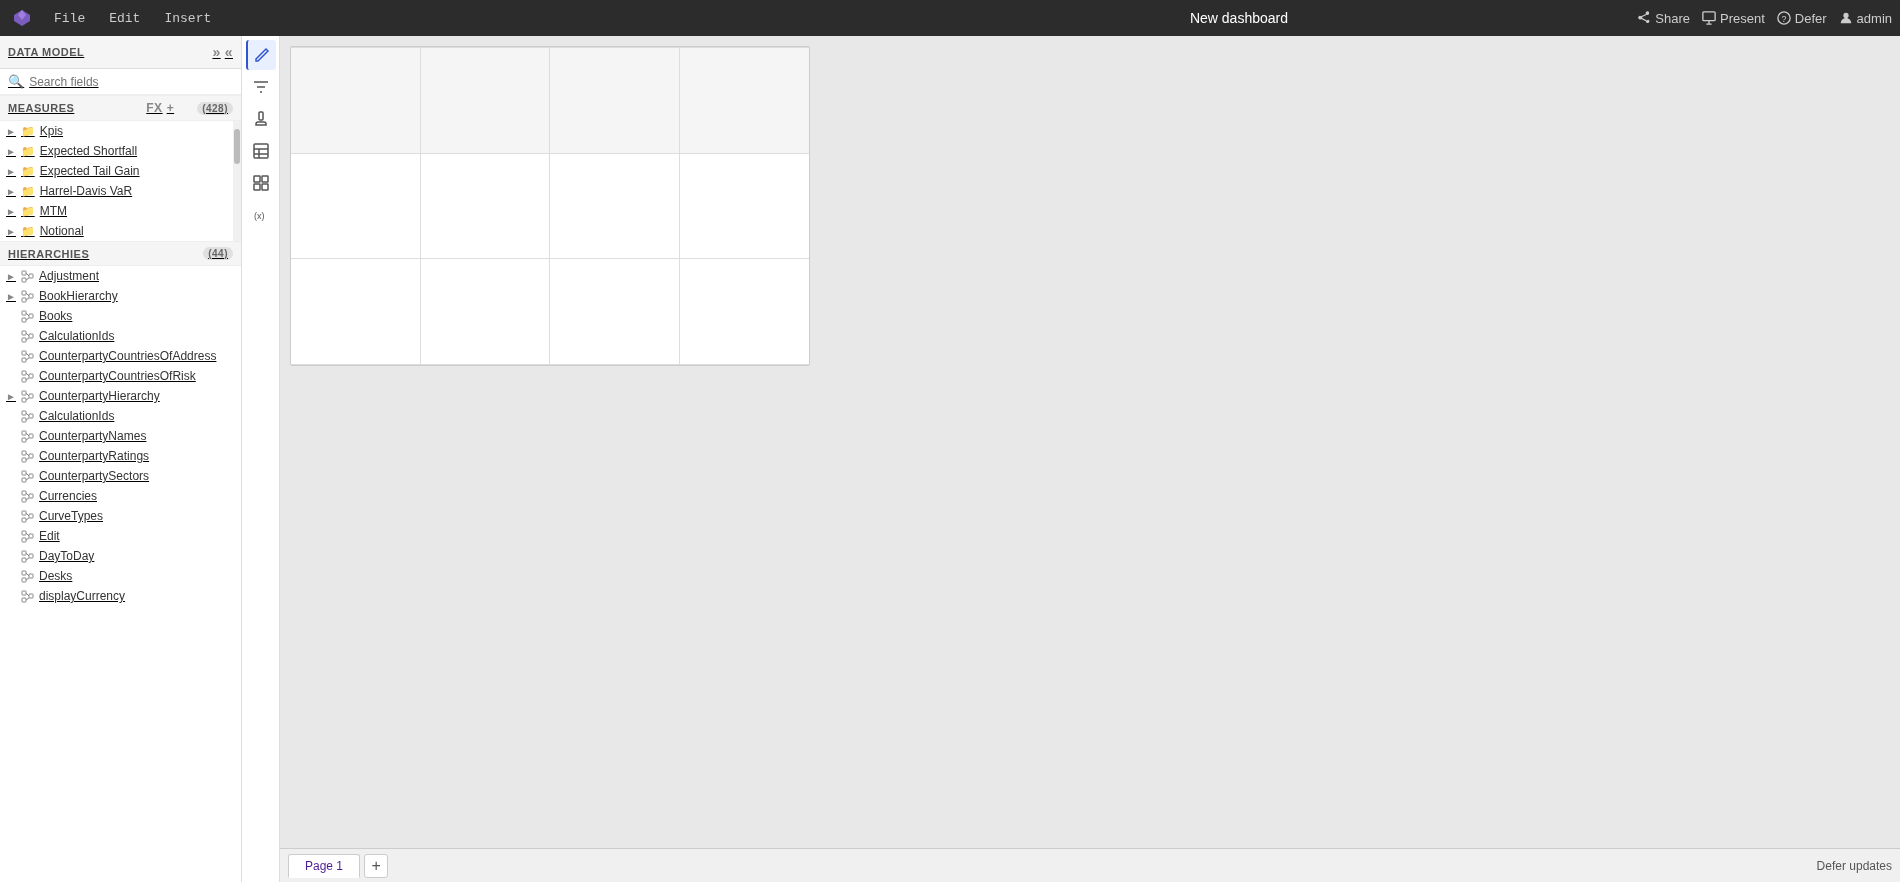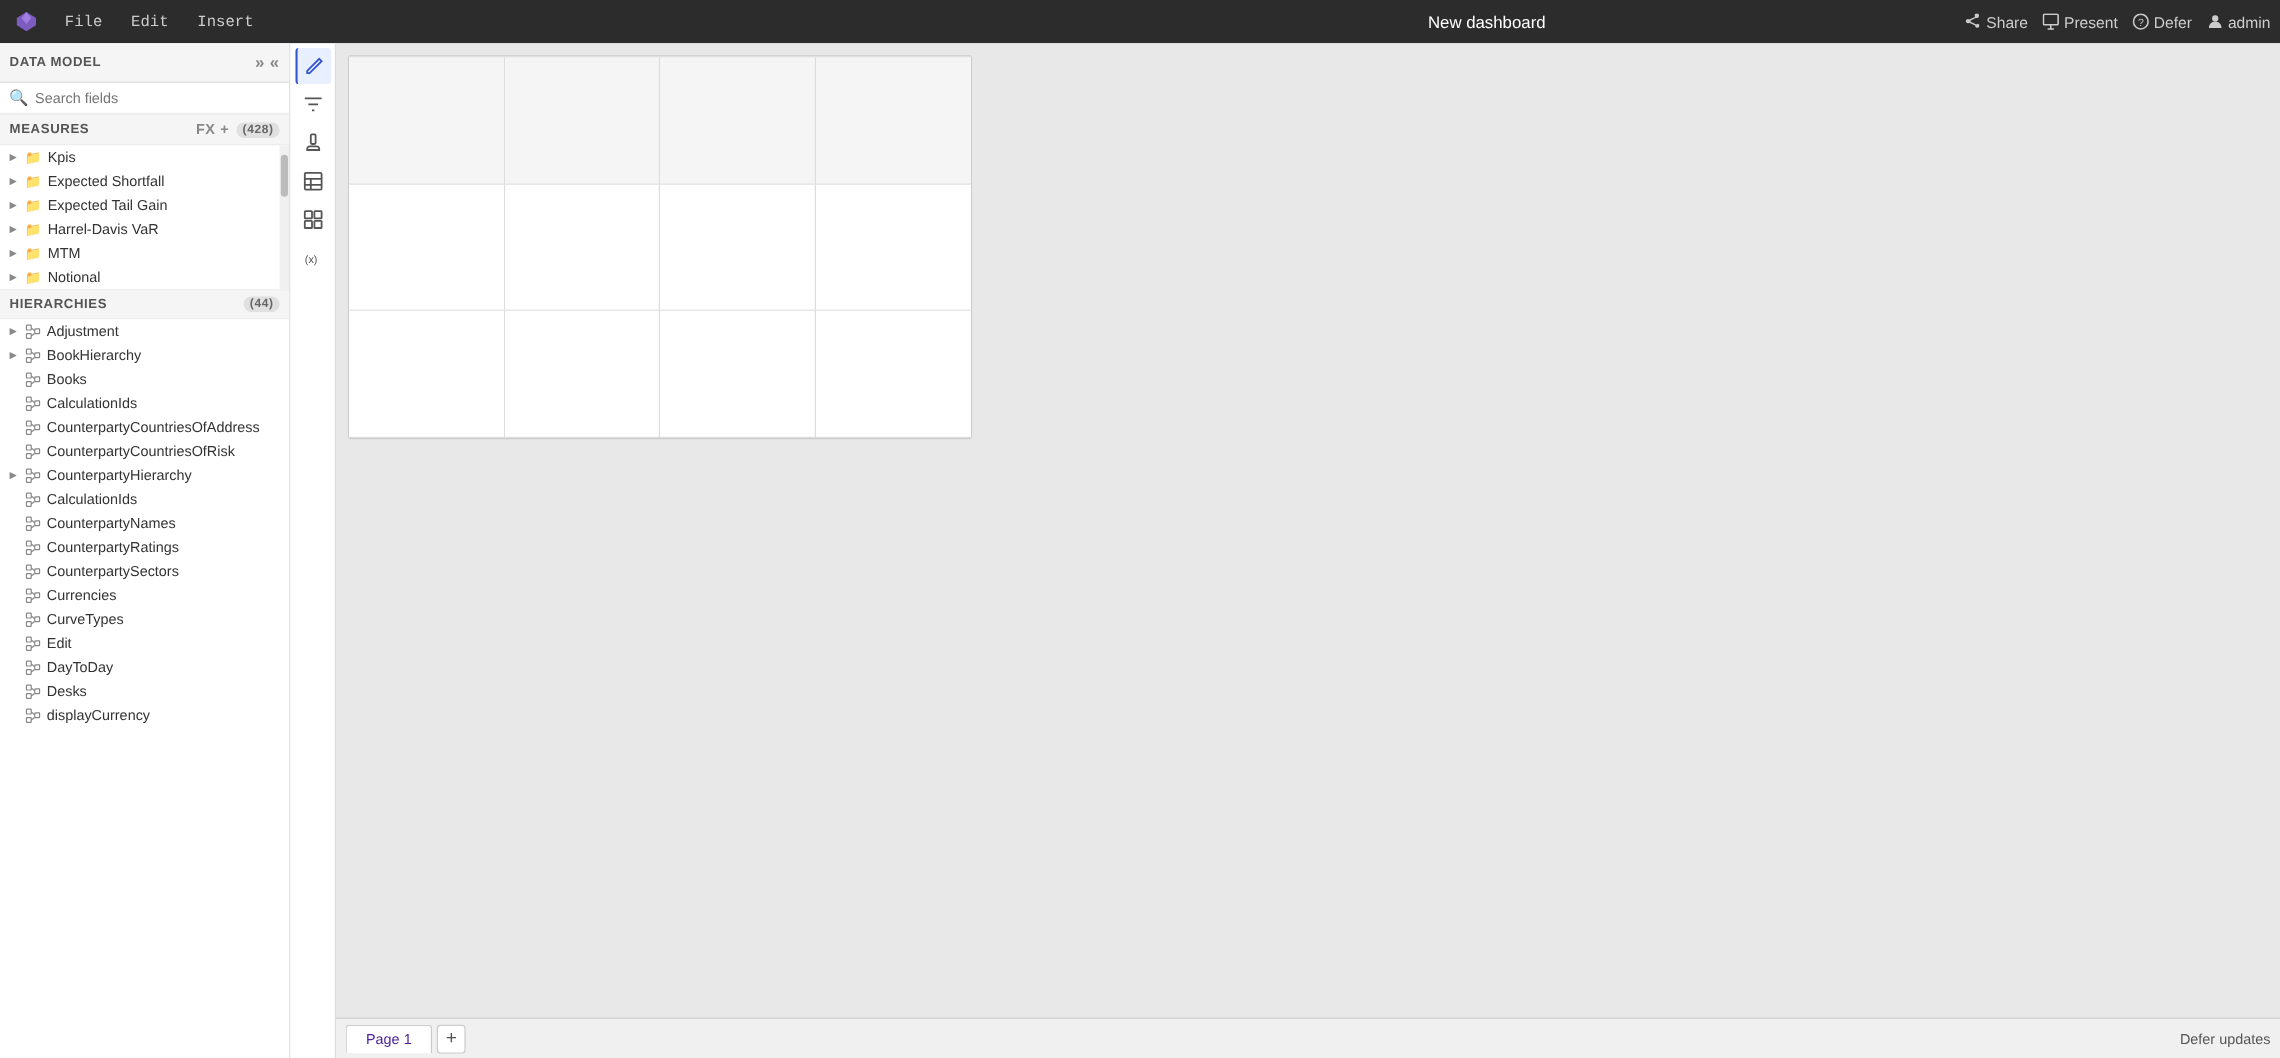--- a/index.html
+++ b/index.html
@@ -67,20 +67,21 @@
 
     
     .left-sidebar {
       width: 242px;
       background: #fff;
       border-right: 1px solid #ddd;
       display: flex;
       flex-direction: column;
       overflow: hidden;
       flex-shrink: 0;
+      text-decoration: underline;
     }
 
     .sidebar-header {
       display: flex;
       align-items: center;
       justify-content: space-between;
       padding: 6px 8px;
       background: #f5f5f5;
       border-bottom: 1px solid #ddd;
       font-size: 11px;
@@ -392,21 +393,21 @@
     </div>
 
 
     <div class="search-box">
       <span class="search-icon-small">🔍</span>
       <input type="text" placeholder="Search fields" style="">
     </div>
 
     <div class="section-header">
       <span>MEASURES</span>
-      <div style="display:flex;align-items:center;gap:6px;">
+      <div style="display:flex;align-items:center;gap:23px;">
         <div class="fx-icons">
           <span style="cursor:pointer;">fx</span>
           <span style="cursor:pointer;">+</span>
         </div>
         <span class="count">(428)</span>
       </div>
     </div>
 
     <div class="measures-list" style="position:relative;">
       <div class="tree-item">

